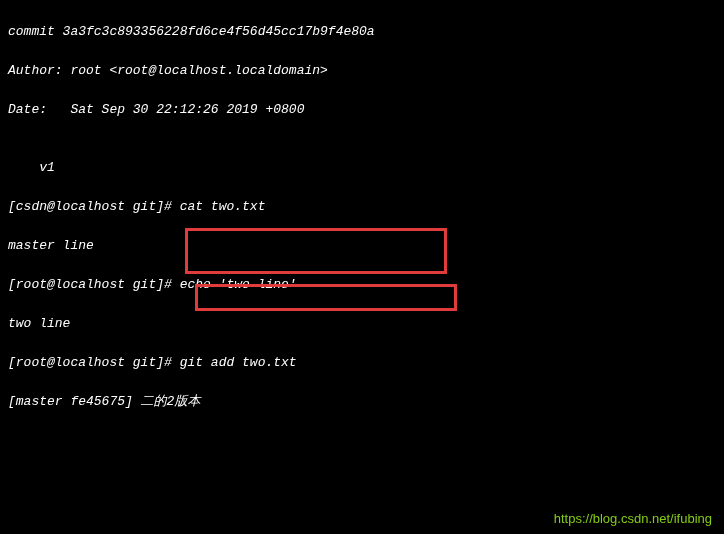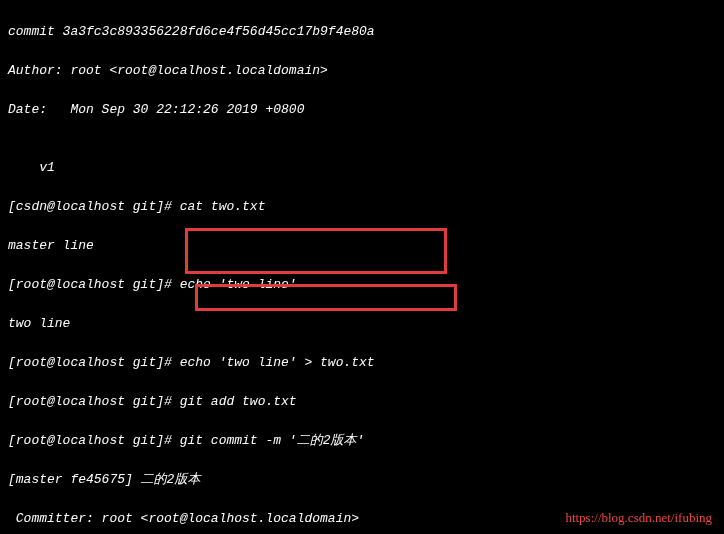--- a/index.html
+++ b/index.html
@@ -38,43 +38,40 @@
     .box2 {
       left: 195px;
       top: 284px;
       width: 256px;
       height: 21px;
     }
     .watermark {
       position: absolute;
       bottom: 8px;
       right: 12px;
-      color: #ef4444;
-      font-family: Liberation Serif, serif;
+      color: #84cc16;
+      font-family: Liberation Sans, sans-serif;
       font-size: 13px;
     }
   </style>
 </head>
 <body>
 
 <div class="terminal">
 <div class="line">commit 3a3fc3c893356228fd6ce4f56d45cc17b9f4e80a</div>
 <div class="line">Author: root &lt;root@localhost.localdomain&gt;</div>
-<div class="line">Date:   Mon Sep 30 22:12:26 2019 +0800</div>
+<div class="line">Date:   Sat Sep 30 22:12:26 2019 +0800</div>
 <div class="line"></div>
 <div class="line">    v1</div>
 <div class="line">[csdn@localhost git]# cat two.txt</div>
 <div class="line">master line</div>
 <div class="line">[root@localhost git]# echo 'two line'</div>
 <div class="line">two line</div>
-<div class="line">[root@localhost git]# echo 'two line' &gt; two.txt</div>
 <div class="line">[root@localhost git]# git add two.txt</div>
-<div class="line">[root@localhost git]# git commit -m '二的2版本'</div>
 <div class="line">[master fe45675] 二的2版本</div>
-<div class="line"> Committer: root &lt;root@localhost.localdomain&gt;</div>
 
 
 <div class="line"></div>
 
 
 <div class="line"></div>
 
 <div class="line"></div>
 
 <div class="line"></div>

